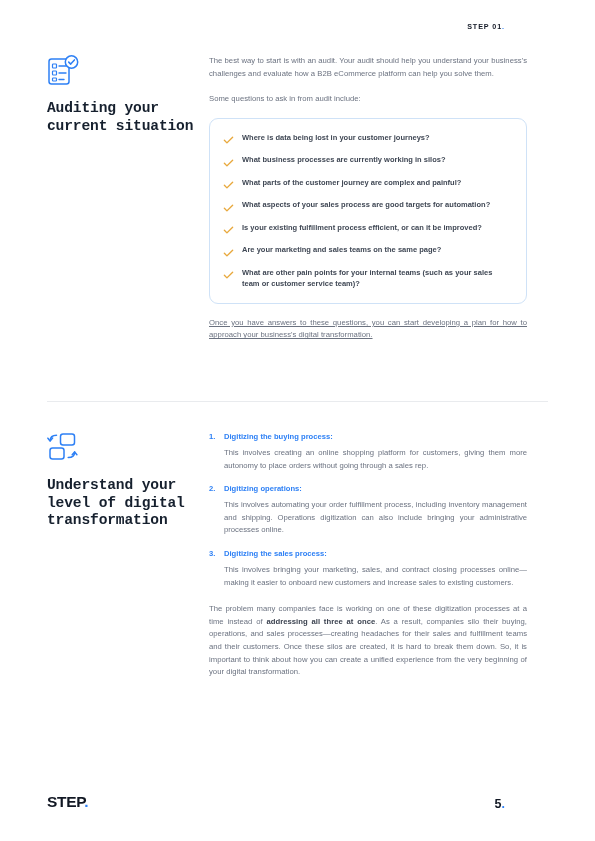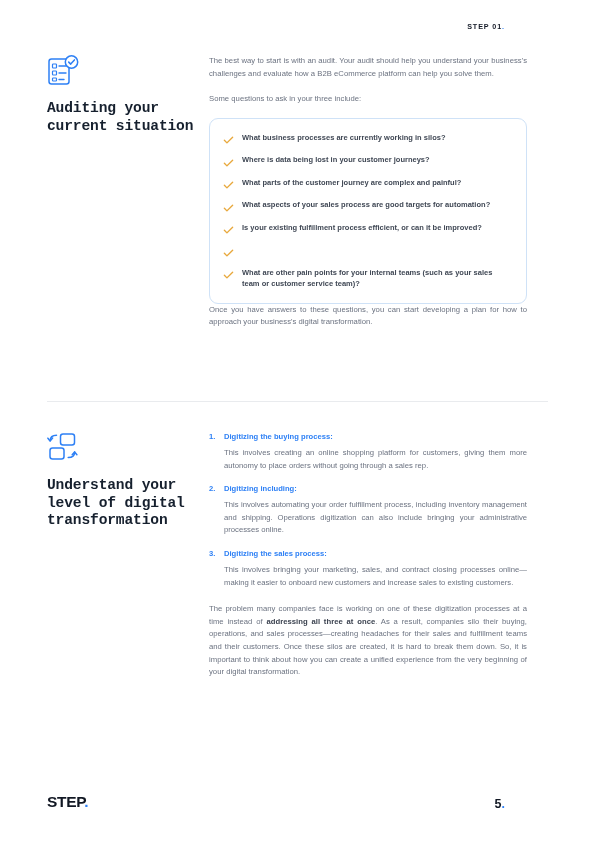--- a/index.html
+++ b/index.html
@@ -192,45 +192,45 @@
           <line x1="12" y1="24.5" x2="17" y2="24.5" stroke="#2e80f5" stroke-width="1.4" stroke-linecap="round"></line>
           <circle cx="24.5" cy="7" r="6.2" fill="#ffffff" stroke="#2e80f5" stroke-width="1.5"></circle>
           <path d="M21.7 7.1 L23.7 9.1 L27.4 4.9" stroke="#2e80f5" stroke-width="1.5" stroke-linecap="round" stroke-linejoin="round"></path>
         </svg>
       </div>
       <div class="sec-title">Auditing your current situation</div>
     </div>
 
     <div class="sec-right">
       <p class="body">The best way to start is with an audit. Your audit should help you understand your business's challenges and evaluate how a B2B eCommerce platform can help you solve them.</p>
-      <p class="body" style="margin-bottom:12px;">Some questions to ask in your three include:</p>
+      <p class="body" style="margin-bottom:12px;">Some questions to ask in from audit include:</p>
 
       <div class="check-card">
         <div class="check-row">
           <span class="check-mark">
             <svg viewBox="0 0 12 12" width="11" height="11" fill="none">
                 <path d="M1.5 5.8 L4.3 8.6 L10.5 2.4" stroke="#e8a83c" stroke-width="1.5" stroke-linecap="round" stroke-linejoin="round"></path>
               </svg>
           </span>
+          <span class="check-text">Where is data being lost in your customer journeys?</span>
+        </div>
+        <div class="check-row">
+          <span class="check-mark">
+            <svg viewBox="0 0 12 12" width="11" height="11" fill="none">
+                <path d="M1.5 5.8 L4.3 8.6 L10.5 2.4" stroke="#e8a83c" stroke-width="1.5" stroke-linecap="round" stroke-linejoin="round"></path>
+              </svg>
+          </span>
           <span class="check-text">What business processes are currently working in silos?</span>
         </div>
         <div class="check-row">
           <span class="check-mark">
             <svg viewBox="0 0 12 12" width="11" height="11" fill="none">
                 <path d="M1.5 5.8 L4.3 8.6 L10.5 2.4" stroke="#e8a83c" stroke-width="1.5" stroke-linecap="round" stroke-linejoin="round"></path>
               </svg>
           </span>
-          <span class="check-text">Where is data being lost in your customer journeys?</span>
-        </div>
-        <div class="check-row">
-          <span class="check-mark">
-            <svg viewBox="0 0 12 12" width="11" height="11" fill="none">
-                <path d="M1.5 5.8 L4.3 8.6 L10.5 2.4" stroke="#e8a83c" stroke-width="1.5" stroke-linecap="round" stroke-linejoin="round"></path>
-              </svg>
-          </span>
           <span class="check-text">What parts of the customer journey are complex and painful?</span>
         </div>
         <div class="check-row">
           <span class="check-mark">
             <svg viewBox="0 0 12 12" width="11" height="11" fill="none">
                 <path d="M1.5 5.8 L4.3 8.6 L10.5 2.4" stroke="#e8a83c" stroke-width="1.5" stroke-linecap="round" stroke-linejoin="round"></path>
               </svg>
           </span>
           <span class="check-text" style="max-width:272px;display:inline-block;">What aspects of your sales process are good targets for automation?</span>
         </div>
@@ -241,32 +241,33 @@
               </svg>
           </span>
           <span class="check-text">Is your existing fulfillment process efficient, or can it be improved?</span>
         </div>
         <div class="check-row">
           <span class="check-mark">
             <svg viewBox="0 0 12 12" width="11" height="11" fill="none">
                 <path d="M1.5 5.8 L4.3 8.6 L10.5 2.4" stroke="#e8a83c" stroke-width="1.5" stroke-linecap="round" stroke-linejoin="round"></path>
               </svg>
           </span>
+          <span class="check-text">Are your marketing and sales teams on the same page?</span>
         </div>
         <div class="check-row">
           <span class="check-mark">
             <svg viewBox="0 0 12 12" width="11" height="11" fill="none">
                 <path d="M1.5 5.8 L4.3 8.6 L10.5 2.4" stroke="#e8a83c" stroke-width="1.5" stroke-linecap="round" stroke-linejoin="round"></path>
               </svg>
           </span>
           <span class="check-text" style="max-width:272px;display:inline-block;">What are other pain points for your internal teams (such as your sales team or customer service team)?</span>
         </div>
       </div>
 
-      <p class="body" style="">Once you have answers to these questions, you can start developing a plan for how to approach your business's digital transformation.</p>
+      <p class="body" style="margin-top:13px;text-decoration:underline;">Once you have answers to these questions, you can start developing a plan for how to approach your business's digital transformation.</p>
     </div>
   </div>
 
   <div class="divider" style="top:401px;"></div>
 
   <div class="section" style="top:432px;">
 
     <div class="sec-left">
       <div class="sec-icon">
         <svg viewBox="0 0 32 30" width="32" height="30" fill="none">
@@ -287,21 +288,21 @@
         <div class="num-head">
           <span class="num-idx">1.</span>
           <span class="num-title">Digitizing the buying process:</span>
         </div>
         <div class="num-body">This involves creating an online shopping platform for customers, giving them more autonomy to place orders without going through a sales rep.</div>
       </div>
 
       <div class="num-item">
         <div class="num-head">
           <span class="num-idx">2.</span>
-          <span class="num-title">Digitizing including:</span>
+          <span class="num-title">Digitizing operations:</span>
         </div>
         <div class="num-body">This involves automating your order fulfillment process, including inventory management and shipping. Operations digitization can also include bringing your administrative processes online.</div>
       </div>
 
       <div class="num-item" style="margin-bottom:14px;">
         <div class="num-head">
           <span class="num-idx">3.</span>
           <span class="num-title">Digitizing the sales process:</span>
         </div>
         <div class="num-body">This involves bringing your marketing, sales, and contract closing processes online—making it easier to onboard new customers and increase sales to existing customers.</div>

